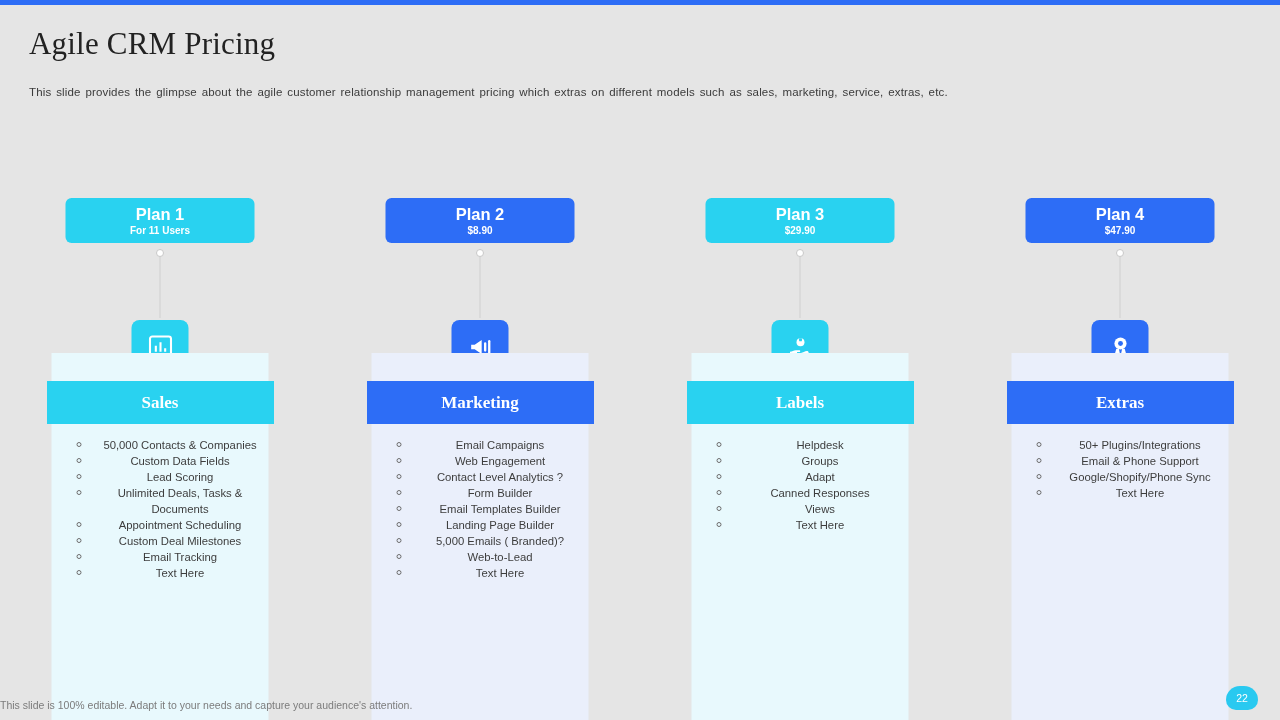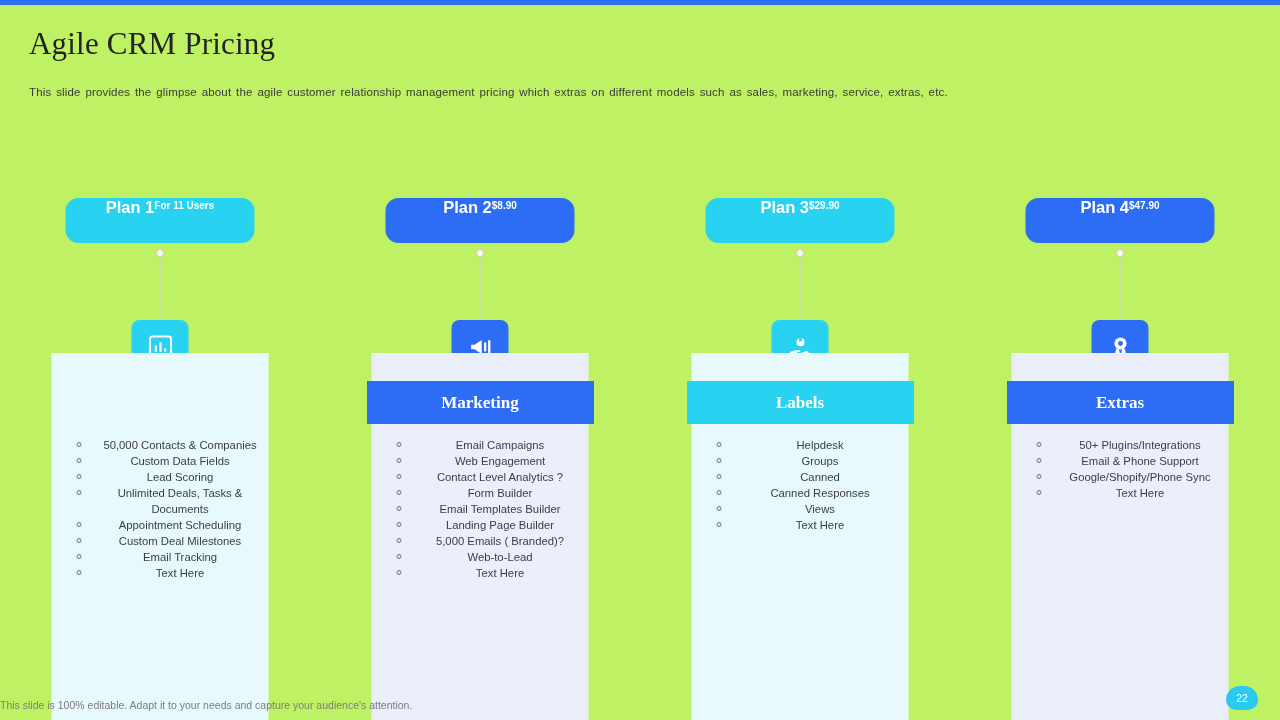--- a/index.html
+++ b/index.html
@@ -5,21 +5,21 @@
   * { box-sizing: border-box; margin: 0; padding: 0; }
   html, body {
     width: 1280px; height: 720px;
     background: #ffffff;
     font-family: "Liberation Sans", sans-serif;
     overflow: hidden;
   }
   .slide {
     position: relative;
     width: 1280px; height: 720px;
-    background: #bef264;
+    background: #e5e5e5;
   }
   .top-bar {
     position: absolute; top: 0; left: 0;
     width: 1280px; height: 5px;
     background: #2d6df6;
   }
   .page-title {
     position: absolute; top: 26px; left: 29px;
     font-family: "Liberation Serif", serif;
     font-size: 31px;
@@ -46,24 +46,24 @@
     width: 320px;
     height: 430px;
   }
 
   
   .plan-pill {
     position: absolute;
     top: 0; left: 50%;
     transform: translateX(-50%);
     width: 189px; height: 45px;
-    border-radius: 13px;
-    display: flex;
-    flex-direction: row;
-    align-items: flex-start;
+    border-radius: 6px;
+    display: flex;
+    flex-direction: column;
+    align-items: center;
     justify-content: center;
     color: #ffffff;
   }
   .plan-name {
     font-size: 16.5px;
     font-weight: bold;
     line-height: 1.1;
   }
   .plan-price {
     font-size: 10px;
@@ -194,20 +194,21 @@
       <div class="icon-badge" style="background:#29d2f0">
         <svg width="28" height="28" viewBox="0 0 24 24" fill="none" stroke="#ffffff" stroke-width="1.8">
           <rect x="3" y="3" width="18" height="18" rx="2"></rect>
           <line x1="8" y1="16" x2="8" y2="11"></line>
           <line x1="12" y1="16" x2="12" y2="8"></line>
           <line x1="16" y1="16" x2="16" y2="13"></line>
         </svg>
       </div>
       <div class="card">
         <div class="card-bg" style="background:#e8f9fd"></div>
+        <div class="card-title" style="background:#29d2f0">Sales</div>
         <ul class="card-list">
           <li><span class="bullet"></span><span>50,000 Contacts &amp; Companies</span></li>
           <li><span class="bullet"></span><span>Custom Data Fields</span></li>
           <li><span class="bullet"></span><span>Lead Scoring</span></li>
           <li><span class="bullet"></span><span>Unlimited Deals, Tasks &amp; Documents</span></li>
           <li><span class="bullet"></span><span>Appointment Scheduling</span></li>
           <li><span class="bullet"></span><span>Custom Deal Milestones</span></li>
           <li><span class="bullet"></span><span>Email Tracking</span></li>
           <li><span class="bullet"></span><span>Text Here</span></li>
         </ul>
@@ -258,21 +259,21 @@
           <path d="M11 4.6h2l.4 1.2-.4 1.2h-2l-.4-1.2z" fill="#29d2f0"></path>
           <path d="M3 16c2 0 3-1.2 5-1.2h3.2c.8 0 .8 1.4 0 1.4H9.4c-.6 0-.6.9 0 .9h3c1.6 0 3.4-1.6 5-1.6 1 0 1.6.6 1.6 1.2 0 1.4-4 3.9-7 3.9-2.6 0-4.2-1.4-6-1.4H3z"></path>
         </svg>
       </div>
       <div class="card">
         <div class="card-bg" style="background:#e8f9fd"></div>
         <div class="card-title" style="background:#29d2f0">Labels</div>
         <ul class="card-list">
           <li><span class="bullet"></span><span>Helpdesk</span></li>
           <li><span class="bullet"></span><span>Groups</span></li>
-          <li><span class="bullet"></span><span>Canned</span></li>
+          <li><span class="bullet"></span><span>Adapt</span></li>
           <li><span class="bullet"></span><span>Canned Responses</span></li>
           <li><span class="bullet"></span><span>Views</span></li>
           <li><span class="bullet"></span><span>Text Here</span></li>
         </ul>
       </div>
     </div>
 
     <div class="col">
       <div class="plan-pill" style="background:#2d6df6">
         <div class="plan-name">Plan 4</div>

